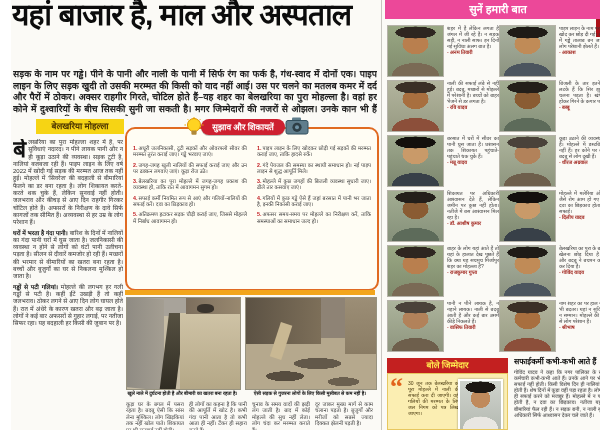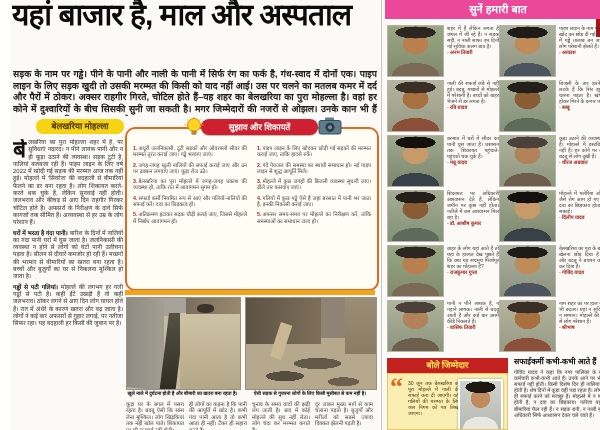--- a/index.html
+++ b/index.html
@@ -9,35 +9,35 @@
   }
   .abs{position:absolute;}
   
   .headline{left:1px; top:-2px; width:368px; height:70px; color:#0c0c0c;
     font-weight:900; font-size:30px; line-height:34px; letter-spacing:-1px; overflow:hidden;}
   .intro{left:2px; top:69px; width:364px; height:47px; font-size:9.2px; line-height:11.6px;
     font-weight:bold; text-align:justify; color:#1f1f1f; overflow:hidden;}
   .vdivider{left:370px; top:0; width:1px; height:430px; background:#c8c6c0;}
   
   .ylabel{left:25px; top:119px; width:88px; height:15px; background:#f6d414;
-    font-size:8.6px; font-weight:bold; color:#4a3300; text-align:center; line-height:15px; overflow:hidden;border-radius:7px;}
+    font-size:8.6px; font-weight:bold; color:#4a3300; text-align:center; line-height:15px; overflow:hidden;}
   .leftcol{left:2px; top:139px; width:110px; height:291px; font-size:6px; line-height:7.3px;
     text-align:justify; color:#333; overflow:hidden;}
   .dropcap{float:left; font-size:23px; line-height:20px; font-weight:900; color:#111; padding-right:2px;}
   .subhead{font-weight:bold; color:#111; display:inline;}
   .leftcol p{margin:0 0 3px 0;}
   
   .sugbox{left:114px; top:127px; width:250px; height:160px; background:#fffdf4;
     border:2px solid #e06a22; border-radius:10px;}
   .sugcols{position:absolute; left:6px; top:16px; width:238px; height:140px; overflow:hidden;}
   .sugcol{position:absolute; top:0; width:114px; height:140px; overflow:hidden;}
   .sugcol.c1{left:0;} .sugcol.c2{left:124px;}
   .sugitem{font-size:5.3px; line-height:6.3px; text-align:justify; color:#3a3a3a; margin-bottom:4px;}
   .sugnum{color:#c0181e; font-weight:bold; padding-right:1px;}
-  .pill{left:190px; top:119px; width:117px; height:16px; background:#ce2030; border-radius:9px;
+  .pill{left:190px; top:119px; width:84px; height:16px; background:#ce2030; border-radius:9px;
     color:#fff; font-weight:bold; font-size:8.4px; text-align:center; line-height:16px; z-index:5;
     box-shadow:0 1px 0 rgba(0,0,0,.25);}
   .pillicon{position:absolute; top:-3px; width:22px; height:22px;}
   .pillicon.bulb{left:-18px;} .pillicon.cam{right:-22px;}
   .orule{left:114px; top:290px; width:250px; height:5px; background:#f2a51c;}
   
   .photo{overflow:hidden; border:1px solid #97927f;}
   .ph1{left:115px; top:297px; width:113px; height:91px;
     background:linear-gradient(180deg,#a8a39a 0 20%,#c6bca4 20% 100%);}
   .ph1 .wallL{position:absolute;left:0;top:0;width:33%;height:100%;

